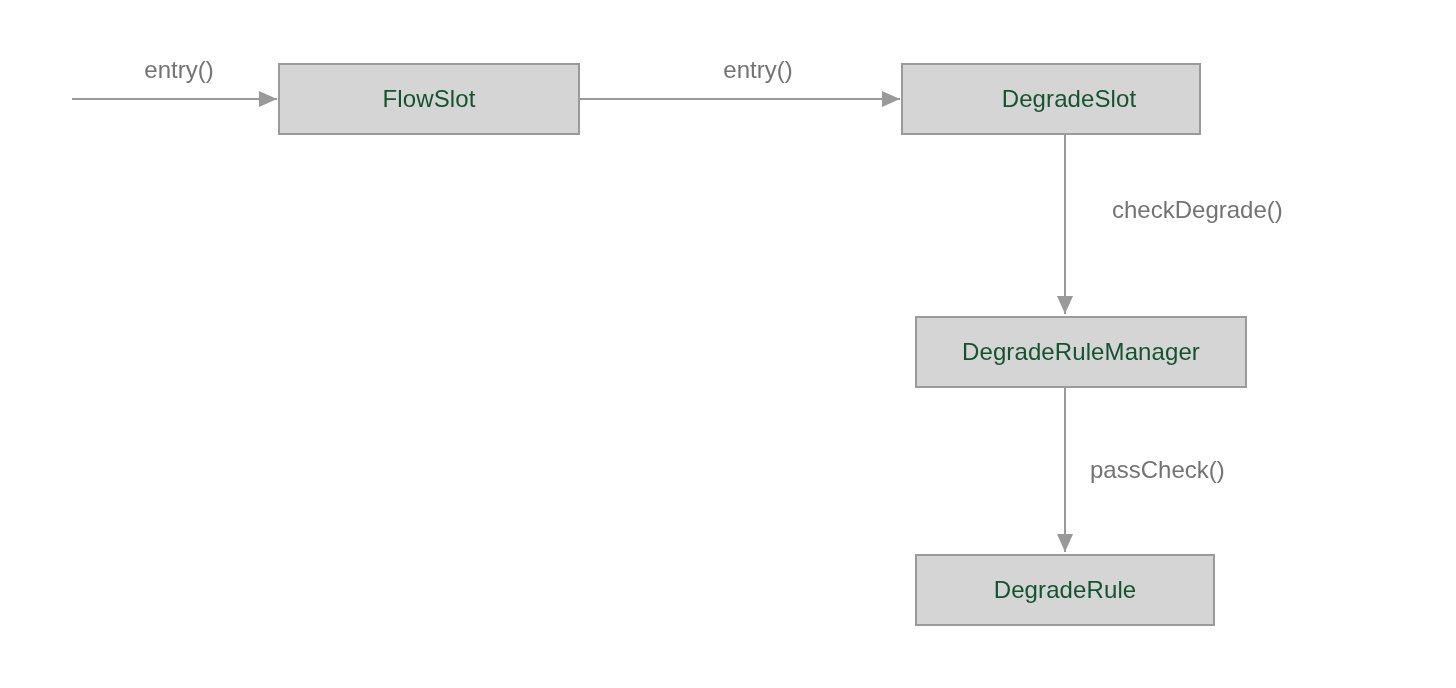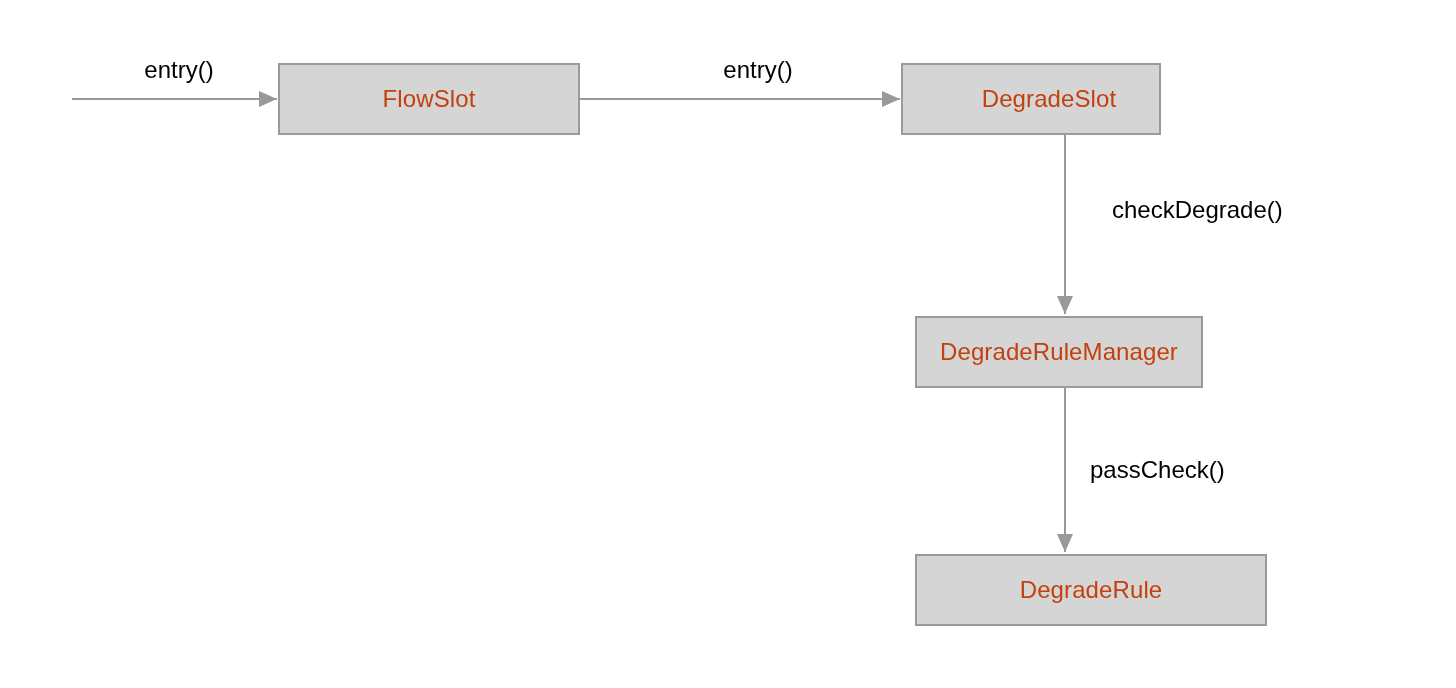--- a/index.html
+++ b/index.html
@@ -32,31 +32,31 @@
     background: #d5d5d5;
     border: 2px solid #9a9a9a;
     display: flex;
     align-items: center;
     justify-content: center;
   }
   .node-label {
     font-family: "Liberation Sans", "DejaVu Sans", sans-serif;
     font-size: 24px;
     font-weight: 400;
-    color: #c2410c;
+    color: #14532d;
     line-height: 1;
     letter-spacing: 0.1px;
     white-space: nowrap;
   }
   .edge-label {
     position: absolute;
     font-family: "Liberation Sans", "DejaVu Sans", sans-serif;
     font-size: 24px;
     font-weight: 400;
-    color: #000000;
+    color: #737373;
     line-height: 1;
     white-space: nowrap;
   }
   .edge-label.center {
     transform: translateX(-50%);
   }
 </style>
 </head>
 <body>
 
@@ -75,29 +75,29 @@
 
     <line x1="1065" y1="135" x2="1065" y2="314" stroke="#999999" stroke-width="2" marker-end="url(#arrowhead)"></line>
 
     <line x1="1065" y1="388" x2="1065" y2="552" stroke="#999999" stroke-width="2" marker-end="url(#arrowhead)"></line>
   </svg>
 
   <div class="node-box" style="left:278px; top:63px; width:302px; height:72px;">
     <span class="node-label">FlowSlot</span>
   </div>
 
-  <div class="node-box" style="left:901px; top:63px; width:260px; height:72px;padding-left:36px;">
+  <div class="node-box" style="left:901px; top:63px; width:300px; height:72px;padding-left:36px;">
     <span class="node-label">DegradeSlot</span>
   </div>
 
-  <div class="node-box" style="left:915px; top:316px; width:288px; height:72px;">
+  <div class="node-box" style="left:915px; top:316px; width:332px; height:72px;">
     <span class="node-label">DegradeRuleManager</span>
   </div>
 
-  <div class="node-box" style="left:915px; top:554px; width:352px; height:72px;">
+  <div class="node-box" style="left:915px; top:554px; width:300px; height:72px;">
     <span class="node-label">DegradeRule</span>
   </div>
 
   <div class="edge-label center" style="left:179px; top:58px;">entry()</div>
 
   <div class="edge-label center" style="left:758px; top:58px;">entry()</div>
 
   <div class="edge-label" style="left:1088px; top:198px;margin-left:24px;">checkDegrade()</div>
 
   <div class="edge-label" style="left:1090px; top:458px;text-align:center;">passCheck()</div>

